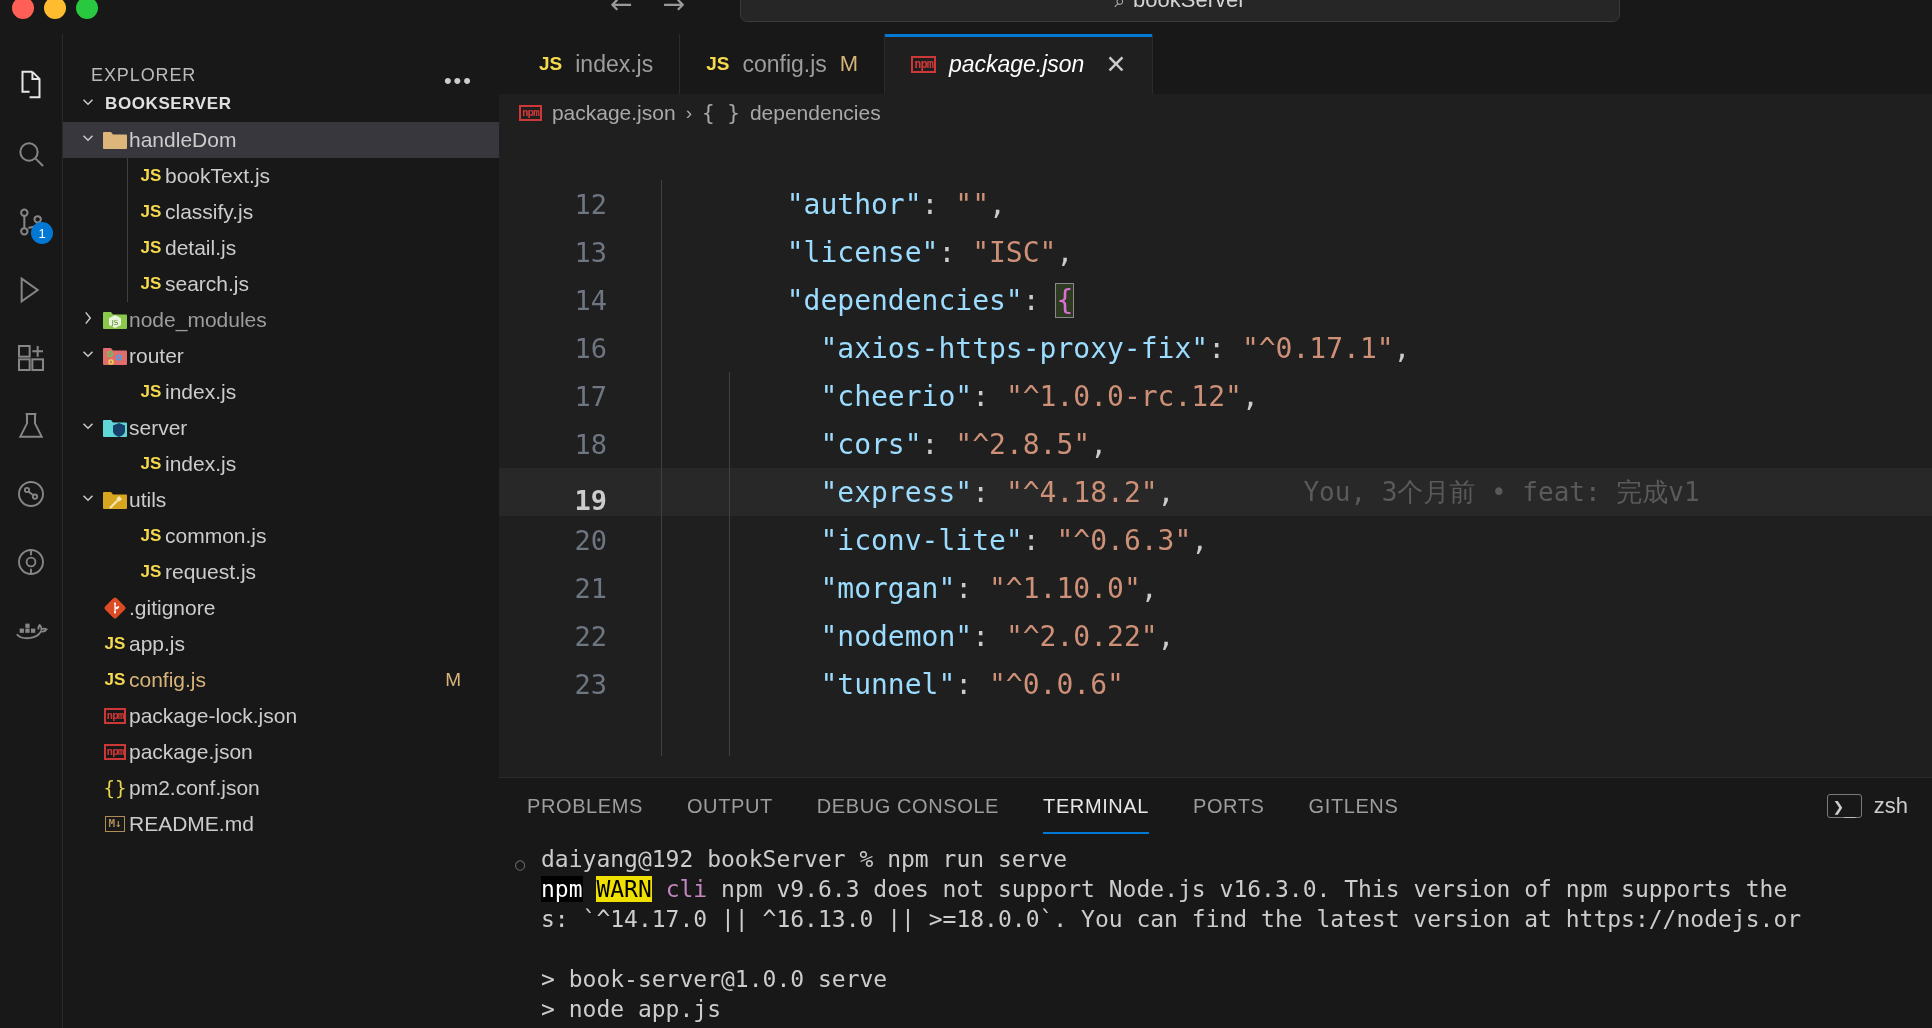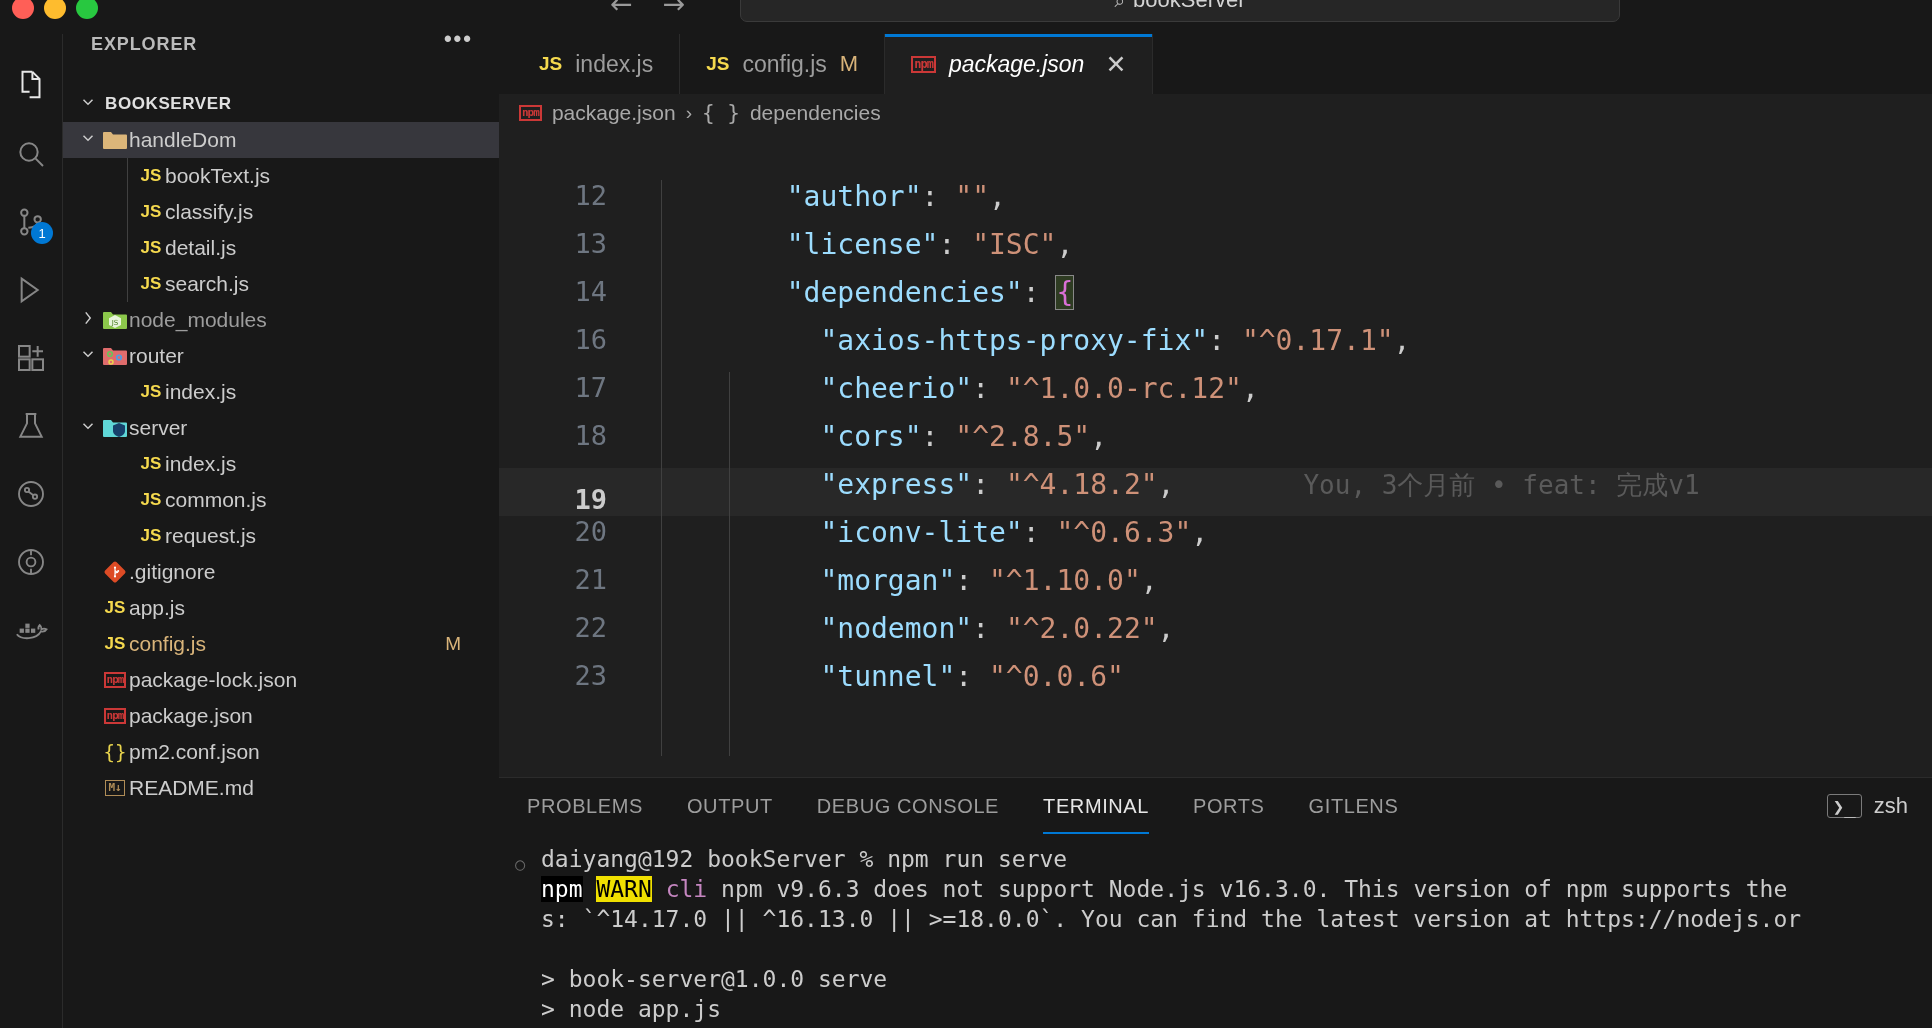--- a/index.html
+++ b/index.html
@@ -53,22 +53,22 @@
     display: flex; align-items: center; justify-content: center; padding: 0 5px;
     font-family: "Liberation Sans", sans-serif;
   }
 
   
   .sidebar {
     position: absolute; left: 62px; top: 34px; width: 437px; height: 994px;
     background: #181818; border-left: 1px solid #2b2b2b;
   }
   .sb-header {
-    height: 52px; display: flex; align-items: flex-start;
-    padding: 0 26px 0 28px; justify-content: space-between; font-weight: bold;
+    height: 52px; display: flex; align-items: flex-end;
+    padding: 0 26px 0 28px; justify-content: space-between;
   }
   .sb-title { color: #bbbbbb; font-size: 18px; letter-spacing: 0.9px; }
   .sb-dots { color: #cccccc; font-size: 22px; letter-spacing: 2px; line-height: 10px; }
 
   .sb-root {
     height: 36px; display: flex; align-items: center; gap: 8px; padding-left: 16px;
   }
   .sb-root-label { color: #e0e0e0; font-size: 17px; font-weight: bold; letter-spacing: 0.6px; }
 
   .tree { position: relative; }
@@ -130,21 +130,21 @@
     padding: 0 1px; line-height: 12px; font-family: "DejaVu Sans Mono", monospace; letter-spacing: -1px;
   }
   .bc-sep { color: #a9a9a9; font-size: 19px; }
   .bc-brace { color: #a9a9a9; font-size: 21px; font-family: "DejaVu Sans Mono", monospace; }
 
   
   .code {
     position: relative; height: 645px; overflow: hidden; background: #1f1f1f;
     font-family: "DejaVu Sans Mono", monospace; font-size: 28px;
   }
-  .codeline { height: 48px; display: flex; position: relative; gap: 39px; }
+  .codeline { height: 48px; display: flex; align-items: center; position: relative; gap: 39px; }
   .codeline.current { background: #282828; }
   .lineno {
     width: 140px; text-align: right; padding-right: 32px; color: #6e7681; flex: none;
     font-size: 27px;
   }
   .codeline.current .lineno { color: #cccccc; font-weight: bold; margin-top: 16px; }
   .fold { width: 30px; flex: none; }
   .ind-guide {
     position: absolute; left: 162px; top: 0; bottom: 0; width: 1px; background: #404040;
   }
@@ -395,20 +395,33 @@
             </svg>
           </span>
           <span class="lbl">server</span>
         </div>
         <div class="row">
           <span class="chev" style="margin-left: 52px;"></span>
           <span class="ficon">
             <span class="jsicon">JS</span>
           </span>
           <span class="lbl">index.js</span>
+        </div>
+        <div class="row">
+          <span class="chev" style="margin-left: 16px;"><svg width="18" height="18" viewBox="0 0 16 16" fill="none" stroke="#cccccc" stroke-width="1.3">
+              <path d="M4 6l4 4 4-4"></path>
+            </svg></span>
+          <span class="ficon">
+            <svg width="26" height="22" viewBox="0 0 26 22">
+              <path d="M1 4a1 1 0 011-1h7l2 2.5h13a1 1 0 011 1V19a1 1 0 01-1 1H2a1 1 0 01-1-1z" fill="#d8a520"></path>
+              <path d="M9 18l8-8M8 19l2-2" stroke="#f5e7b0" stroke-width="2.2"></path>
+              <path d="M17 7l3 3-2.5 2.5-3-3z" fill="#f5e7b0"></path>
+            </svg>
+          </span>
+          <span class="lbl">utils</span>
         </div>
         <div class="row">
           <span class="chev" style="margin-left: 52px;"></span>
           <span class="ficon">
             <span class="jsicon">JS</span>
           </span>
           <span class="lbl">common.js</span>
         </div>
         <div class="row">
           <span class="chev" style="margin-left: 52px;"></span>

